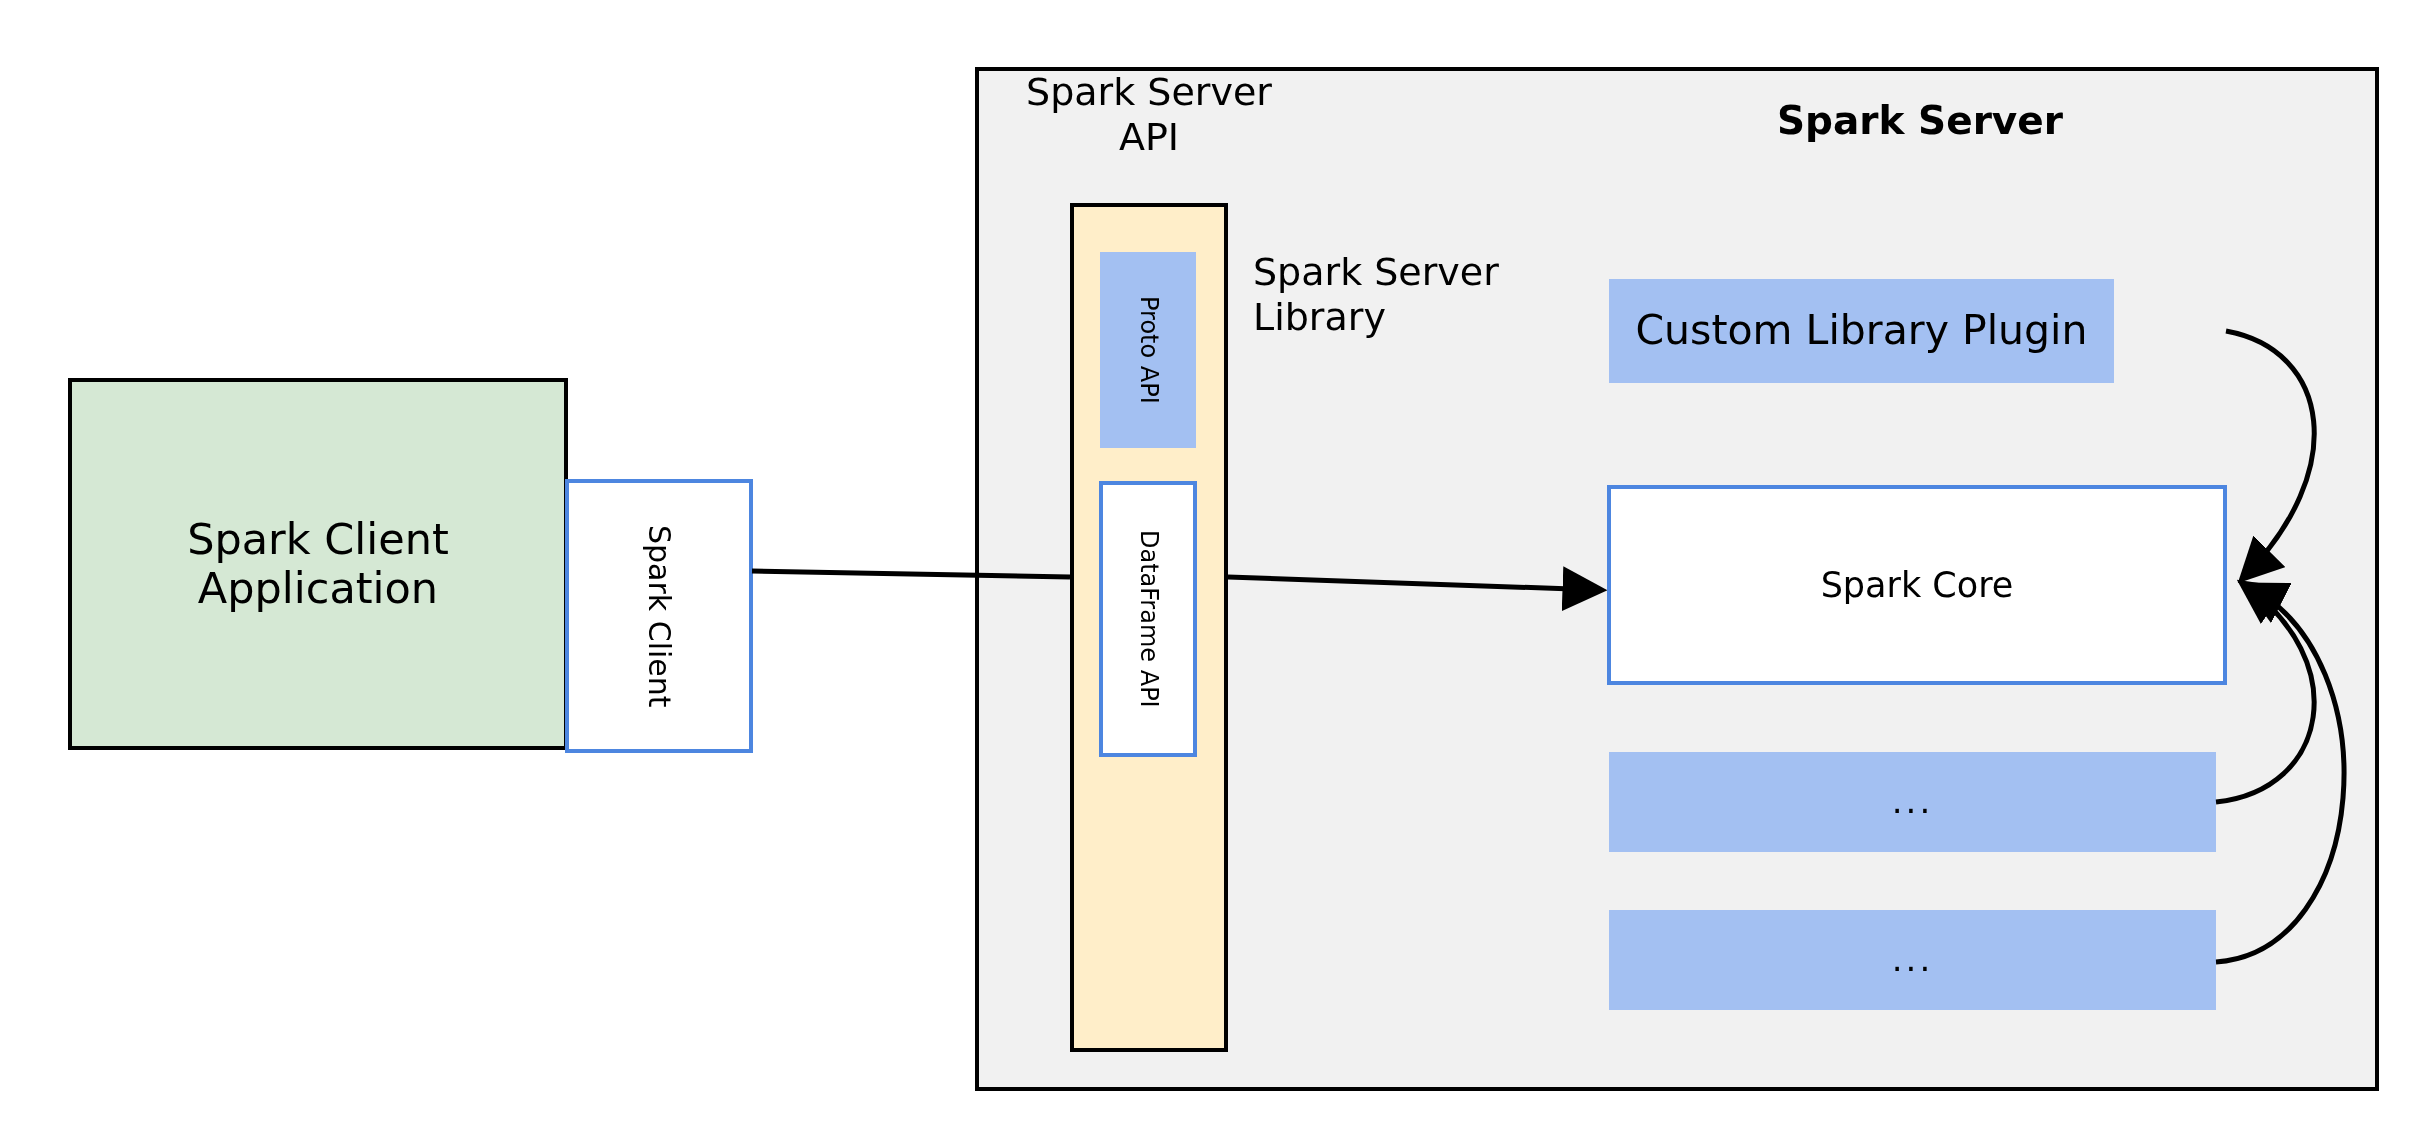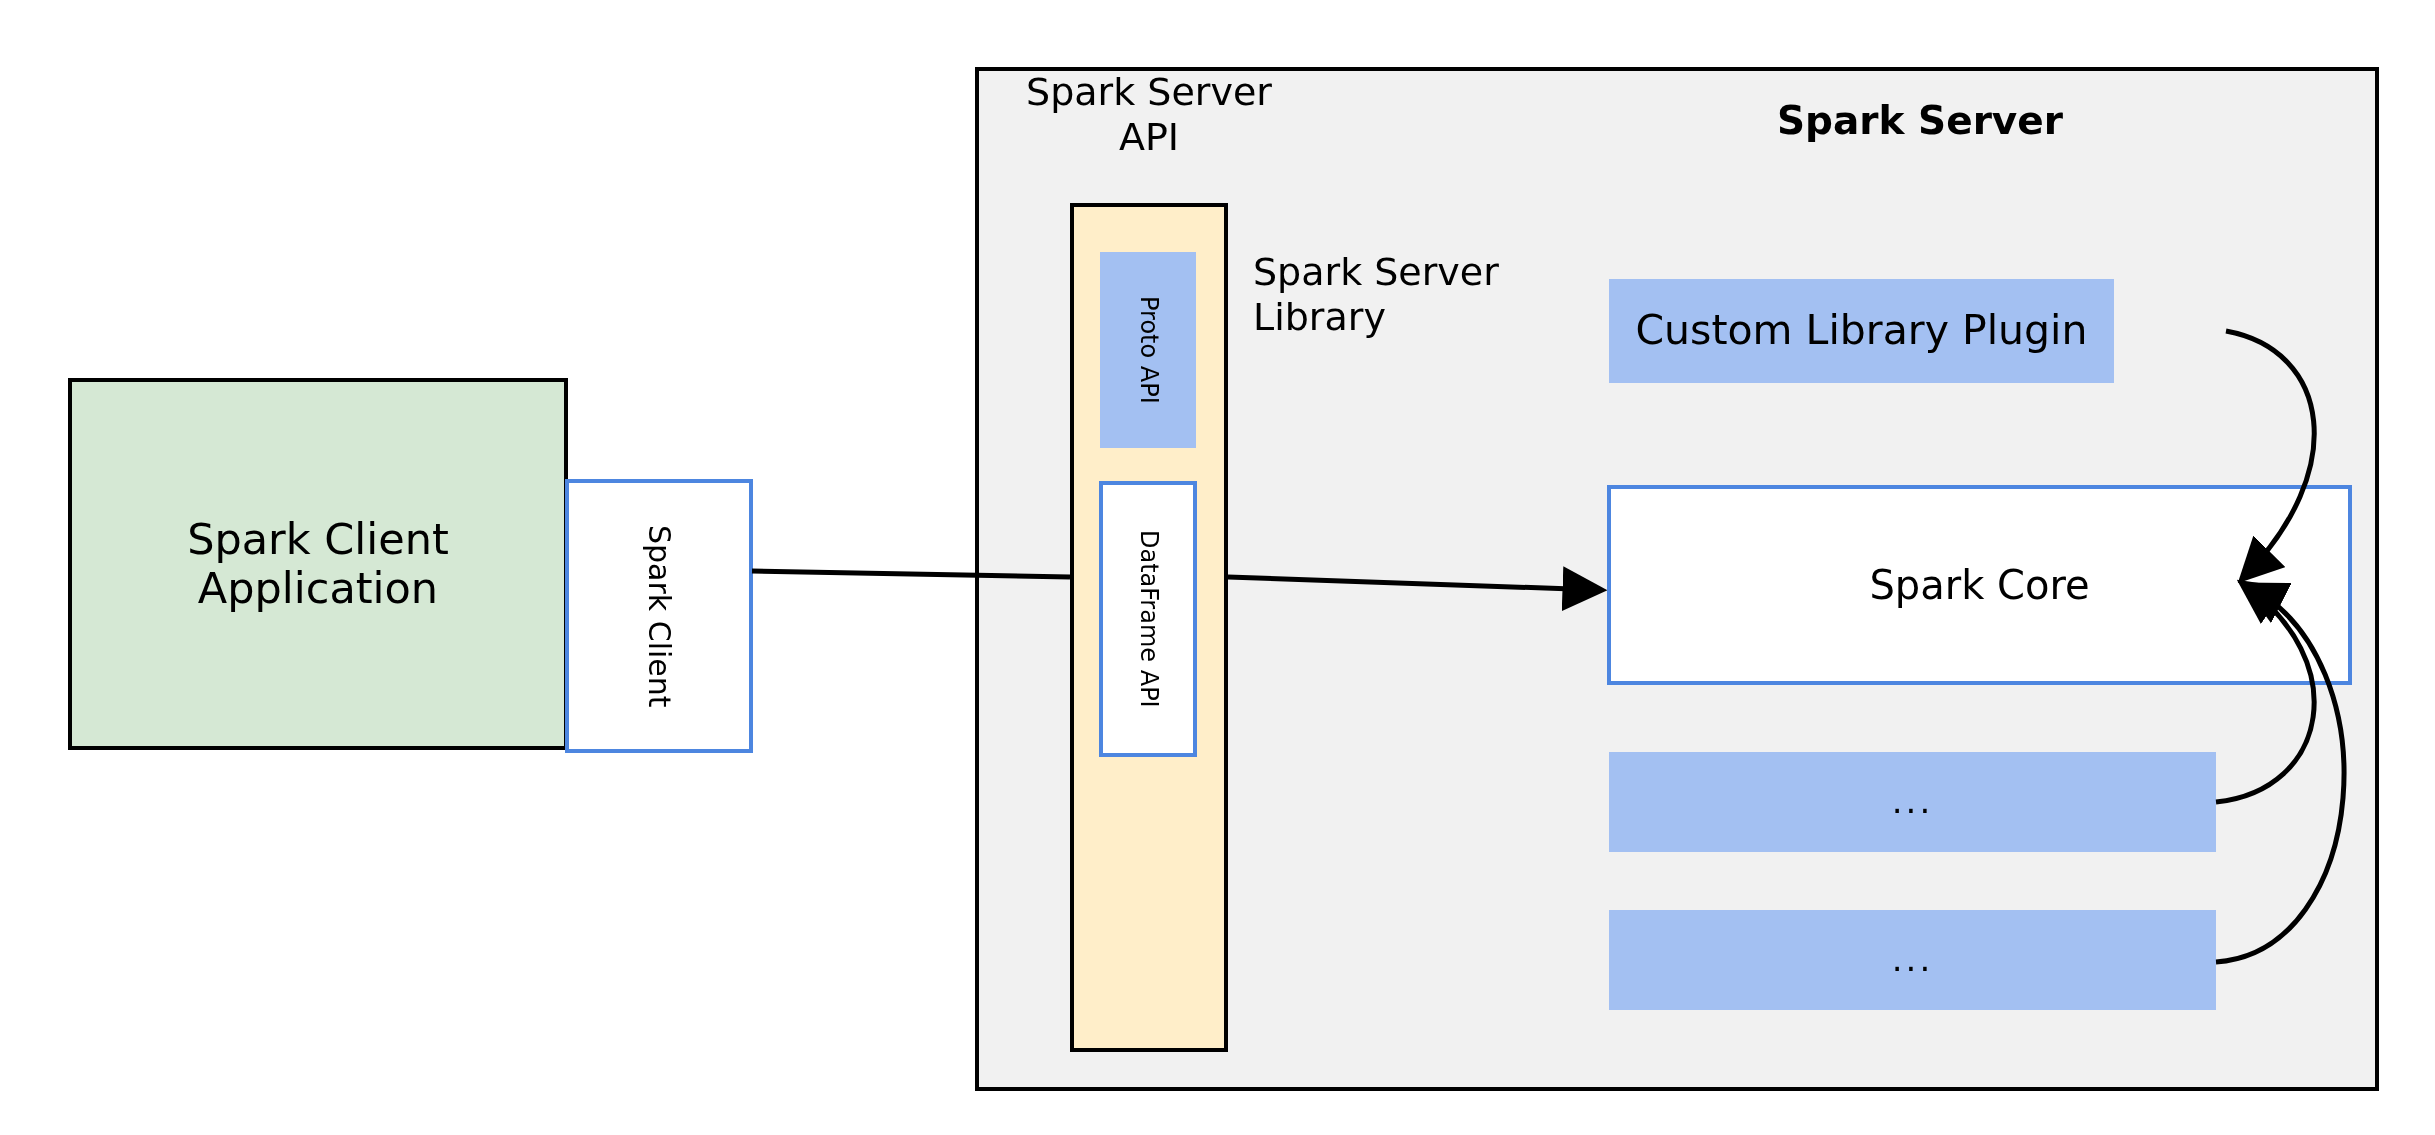--- a/index.html
+++ b/index.html
@@ -149,25 +149,25 @@
     top: 279px;
     width: 505px;
     height: 104px;
     background: #a3c0f2;
     border: none;
     font-size: 41px;
   }
   #spark-core-box {
     left: 1607px;
     top: 485px;
-    width: 745px;
+    width: 620px;
     height: 200px;
     background: #ffffff;
     border: 4px solid #4d86e0;
-    font-size: 40px;
+    font-size: 35px;
   }
   #ellipsis-box-1 {
     left: 1609px;
     top: 752px;
     width: 607px;
     height: 100px;
     background: #a3c0f2;
     border: none;
     font-size: 34px;
     letter-spacing: 3px;

